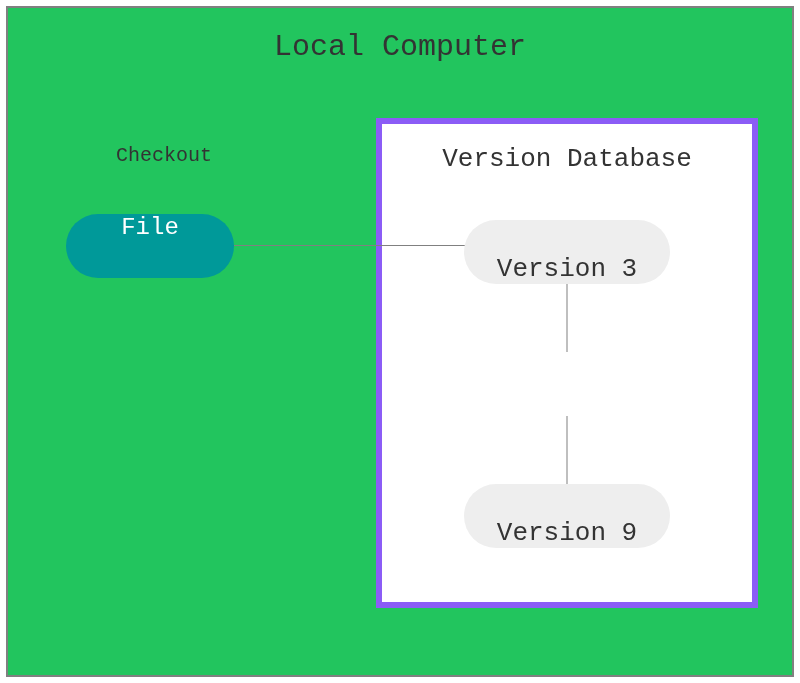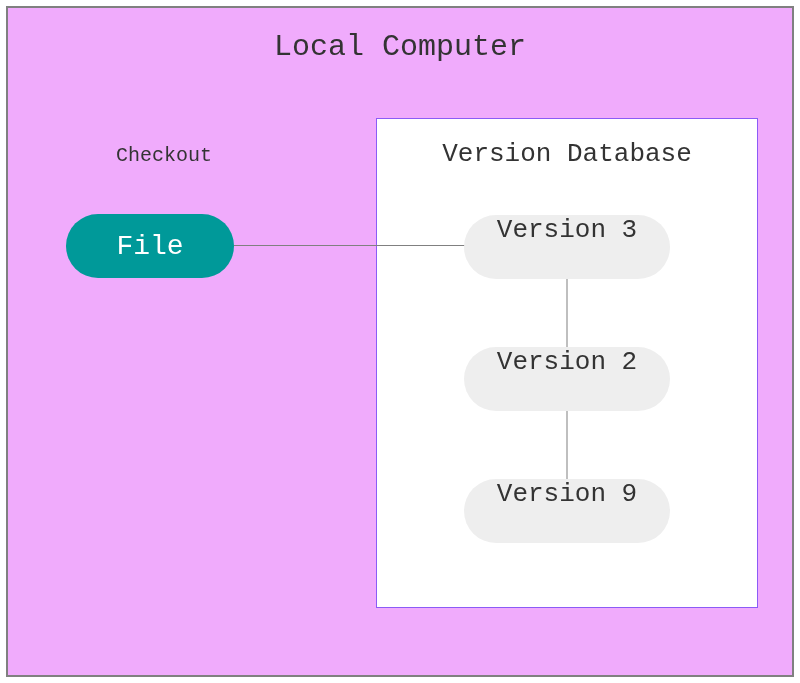--- a/index.html
+++ b/index.html
@@ -10,21 +10,21 @@
     body {
       width: 800px;
       height: 683px;
       font-family: 'Courier New', 'Consolas', monospace;
       background: #ffffff;
       padding: 6px;
     }
     .outer-container {
       width: 100%;
       height: 100%;
-      background: #f0abfc;
+      background: #22c55e;
       border: 2px solid #808080;
       position: relative;
     }
     .title {
       position: absolute;
       top: 22px;
       left: 0;
       width: 100%;
       text-align: center;
       font-size: 30px;
@@ -40,54 +40,53 @@
     }
     .file-pill {
       position: absolute;
       top: 206px;
       left: 58px;
       width: 168px;
       height: 64px;
       background: #009999;
       border-radius: 32px;
       display: flex;
-      align-items: center;
       justify-content: center;
-      font-size: 28px;
+      font-size: 24px;
       color: #ffffff;
       z-index: 3;
     }
     .db-container {
       position: absolute;
       top: 110px;
       left: 368px;
       width: 382px;
       height: 490px;
       background: #ffffff;
-      border: 1px solid #8b5cf6;
+      border: 6px solid #8b5cf6;
     }
     .db-title {
       position: absolute;
       top: 20px;
       left: 0;
       width: 100%;
       text-align: center;
       font-size: 26px;
       color: #333333;
     }
     .version-pill {
       position: absolute;
       left: 50%;
       transform: translateX(-50%);
       width: 206px;
       height: 64px;
       background: #eeeeee;
       border-radius: 32px;
       display: flex;
-      align-items: flex-start;
+      align-items: flex-end;
       justify-content: center;
       font-size: 26px;
       color: #333333;
       z-index: 3;
     }
     .v3 { top: 96px; }
     .v2 { top: 228px; }
     .v1 { top: 360px; }
     .connector-horizontal {
       position: absolute;
@@ -125,23 +124,20 @@
 
   <div class="db-container">
     <div class="db-title">Version Database</div>
 
     <div class="version-pill v3">
       <span>Version 3</span>
     </div>
 
     <div class="connector-vertical conn-v32"></div>
 
-    <div class="version-pill v2">
-      <span>Version 2</span>
-    </div>
 
     <div class="connector-vertical conn-v21"></div>
 
     <div class="version-pill v1">
       <span>Version 9</span>
     </div>
   </div>
 </div>
 
 </body></html>

